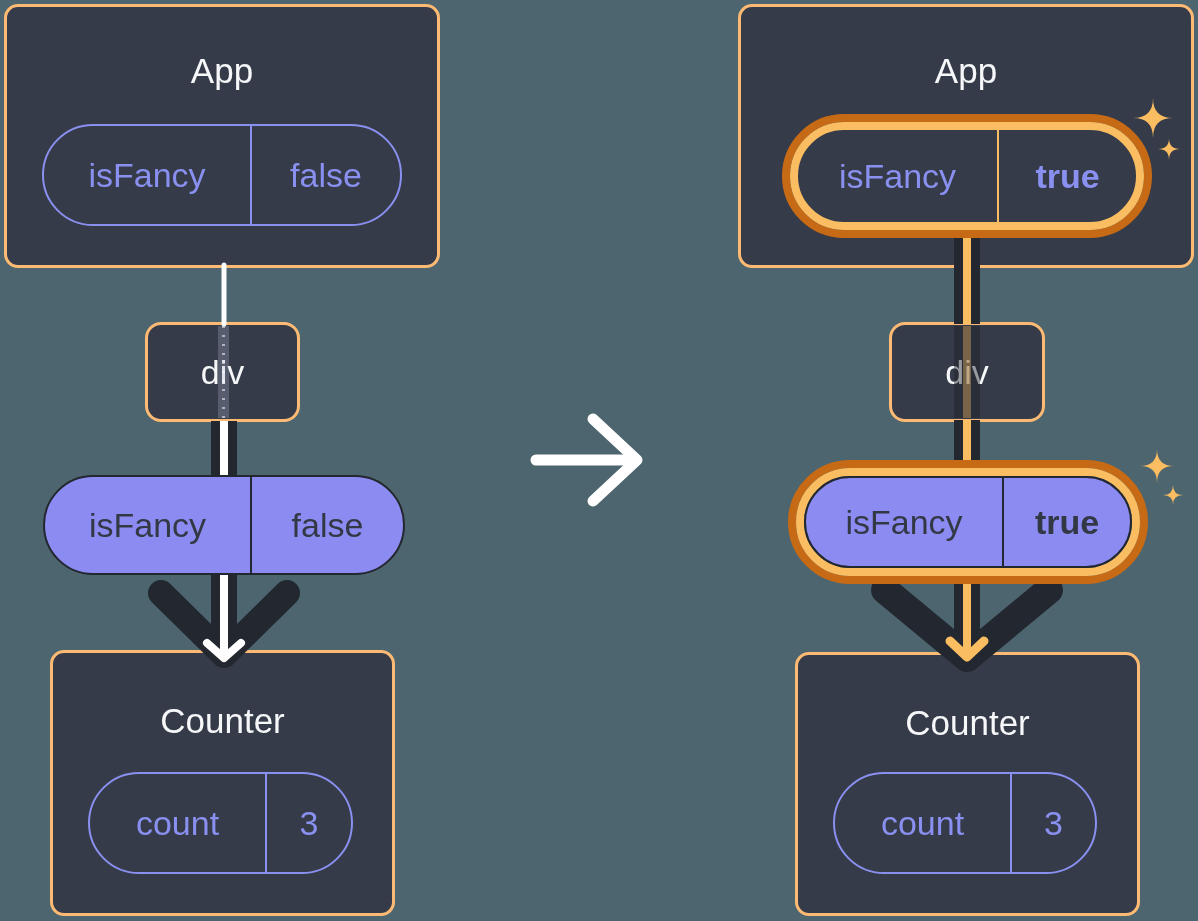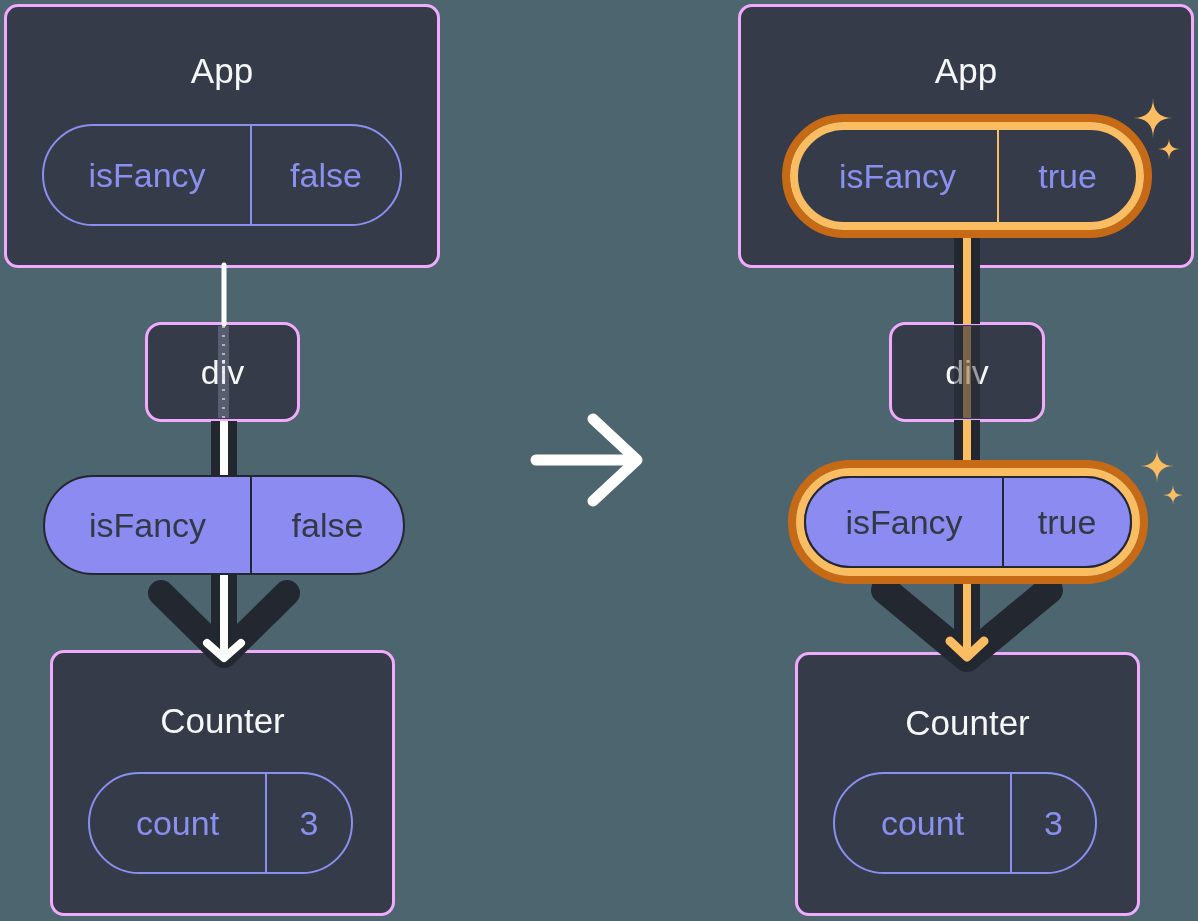--- a/index.html
+++ b/index.html
@@ -1,19 +1,19 @@
 <!DOCTYPE html>
 <html style="--background: #4D656E; --box: #353B48; --dark: #23272F; --purple: #8A90F0; --purpleFill: #8B8BF2; --darkText: #333845; --orange: #C76A15; --orangeLight: #FABD62; --titleText: #F6F7F9; --white: #FFFFFF;"><head>
 <meta charset="utf-8">
 <style>
   html,body{margin:0;padding:0;background:var(--background,#4D656E);}
   .stage{position:relative;width:1198px;height:921px;overflow:hidden;
          background:var(--background,#4D656E);
          font-family:"Liberation Sans",sans-serif;}
-  .box{position:absolute;background:var(--box,#353B48);border:3px solid #f0abfc;
+  .box{position:absolute;background:var(--box,#353B48);border:3px solid #fdba74;
        border-radius:14px;box-sizing:border-box;z-index:1;}
   .box-title{position:absolute;left:0;width:100%;text-align:center;
              color:var(--titleText,#F6F7F9);font-size:35px;line-height:40px;}
   .box.centered{display:flex;align-items:center;justify-content:center;
                 color:var(--titleText,#F6F7F9);font-size:34px;border-radius:16px;}
   .pill{position:absolute;display:grid;border-radius:999px;box-sizing:border-box;z-index:4;}
   .pill .cell{display:flex;align-items:center;justify-content:center;font-size:34px;height:100%;box-sizing:border-box;}
   .outline-pill{border:2px solid var(--purple,#8A90F0);color:var(--purple,#8A90F0);}
   .outline-pill .cell + .cell{border-left:2px solid var(--purple,#8A90F0);}
   .solid-pill{background:var(--purpleFill,#8B8BF2);border:2px solid var(--dark,#23272F);color:var(--darkText,#333845);}
@@ -21,21 +21,21 @@
   .ring{position:absolute;z-index:4;border:8px solid var(--orange,#C76A15);
         border-radius:999px;box-sizing:border-box;}
   .ring-inner{width:100%;height:100%;border:8px solid var(--orangeLight,#FABD62);
               border-radius:999px;box-sizing:border-box;}
   .ring-content{display:grid;width:100%;height:100%;border-radius:999px;box-sizing:border-box;}
   .ring-content .cell{display:flex;align-items:center;justify-content:center;font-size:34px;height:100%;box-sizing:border-box;}
   .ring-content.outline{color:var(--purple,#8A90F0);}
   .ring-content.outline .cell + .cell{border-left:2px solid var(--orangeLight,#FABD62);}
   .ring-content.solid{background:var(--purpleFill,#8B8BF2);border:2px solid var(--dark,#23272F);color:var(--darkText,#333845);}
   .ring-content.solid .cell + .cell{border-left:2px solid var(--dark,#23272F);}
-  .cell.bold{font-weight:normal;}
+  .cell.bold{font-weight:bold;}
   .ghost{position:absolute;z-index:2;}
   svg.wires{position:absolute;left:0;top:0;z-index:3;pointer-events:none;}
   svg.sparkles{position:absolute;left:0;top:0;z-index:5;pointer-events:none;}
 </style>
 </head>
 <body>
 
 <div class="stage">
 
   <div>

